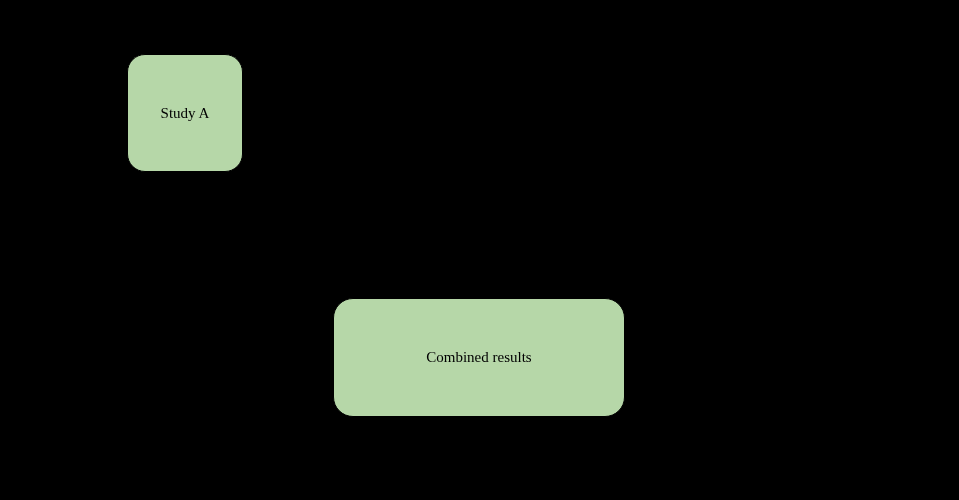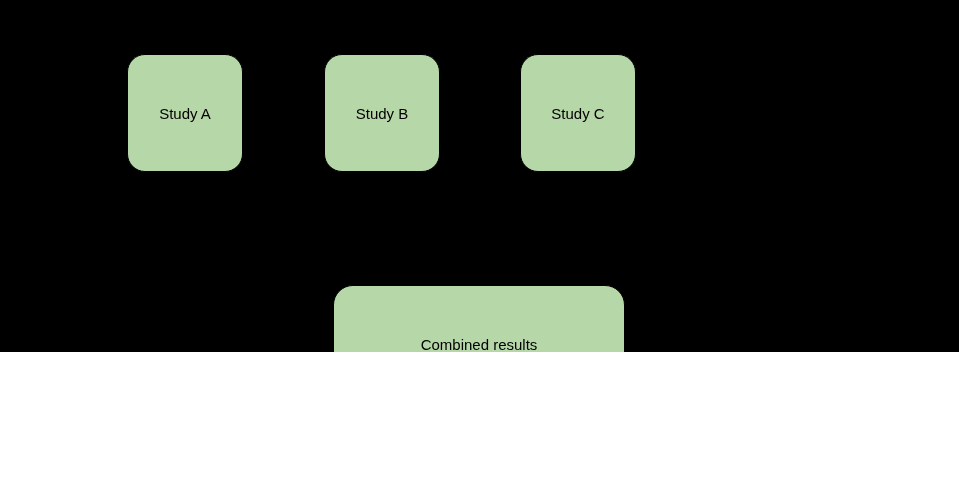--- a/index.html
+++ b/index.html
@@ -2,24 +2,24 @@
 <html style="--background: #000000; --node-fill: #b6d7a8; --node-border: #000000; --text: #000000;"><head>
 <meta charset="utf-8">
 <style>
   html, body {
     margin: 0;
     padding: 0;
   }
   .canvas {
     position: relative;
     width: 959px;
-    height: 352px;
+    height: 500px;
     background: var(--background, #000000);
     overflow: hidden;
-    font-family: Liberation Sans, sans-serif;
+    font-family: Liberation Serif, serif;
   }
   .node {
     position: absolute;
     box-sizing: border-box;
     background: var(--node-fill, #b6d7a8);
     border: 1px solid var(--node-border, #000000);
     border-radius: 18px;
     display: flex;
     align-items: center;
     justify-content: center;
@@ -32,44 +32,38 @@
     top: 54px;
     width: 116px;
     height: 118px;
   }
   .study-a { left: 127px; }
   .study-b { left: 324px; }
   .study-c { left: 520px; }
   .study-d { left: 716px; }
   .combined {
     left: 333px;
-    top: 285px;
+    top: 298px;
     width: 292px;
     height: 119px;
     border-radius: 20px;
   }
   .node-label {
     display: inline-block;
   }
 </style>
 </head>
 <body>
 
 <div class="canvas">
 
   <div class="node study study-a">
     <span class="node-label">Study A</span>
   </div>
 
-  <div class="node study study-b">
-    <span class="node-label">Study B</span>
-  </div>
 
-  <div class="node study study-c">
-    <span class="node-label">Study C</span>
-  </div>
 
 
   <div class="node combined">
     <span class="node-label">Combined results</span>
   </div>
 
 </div>
 
 </body></html>

